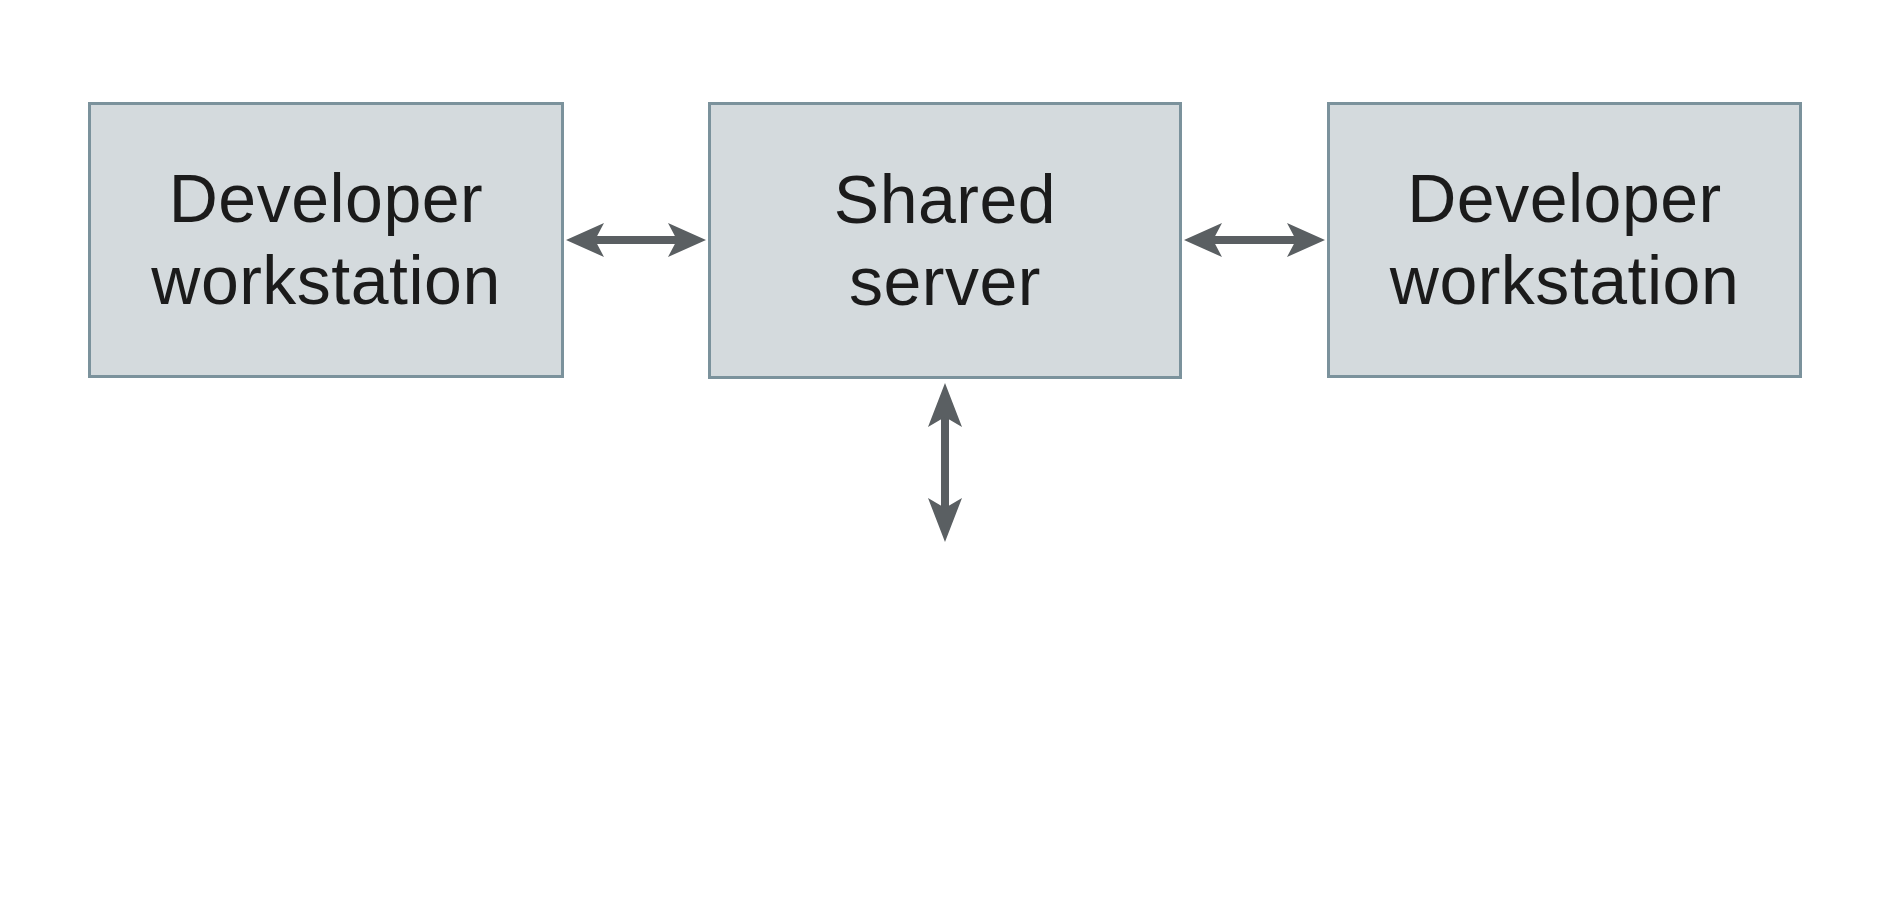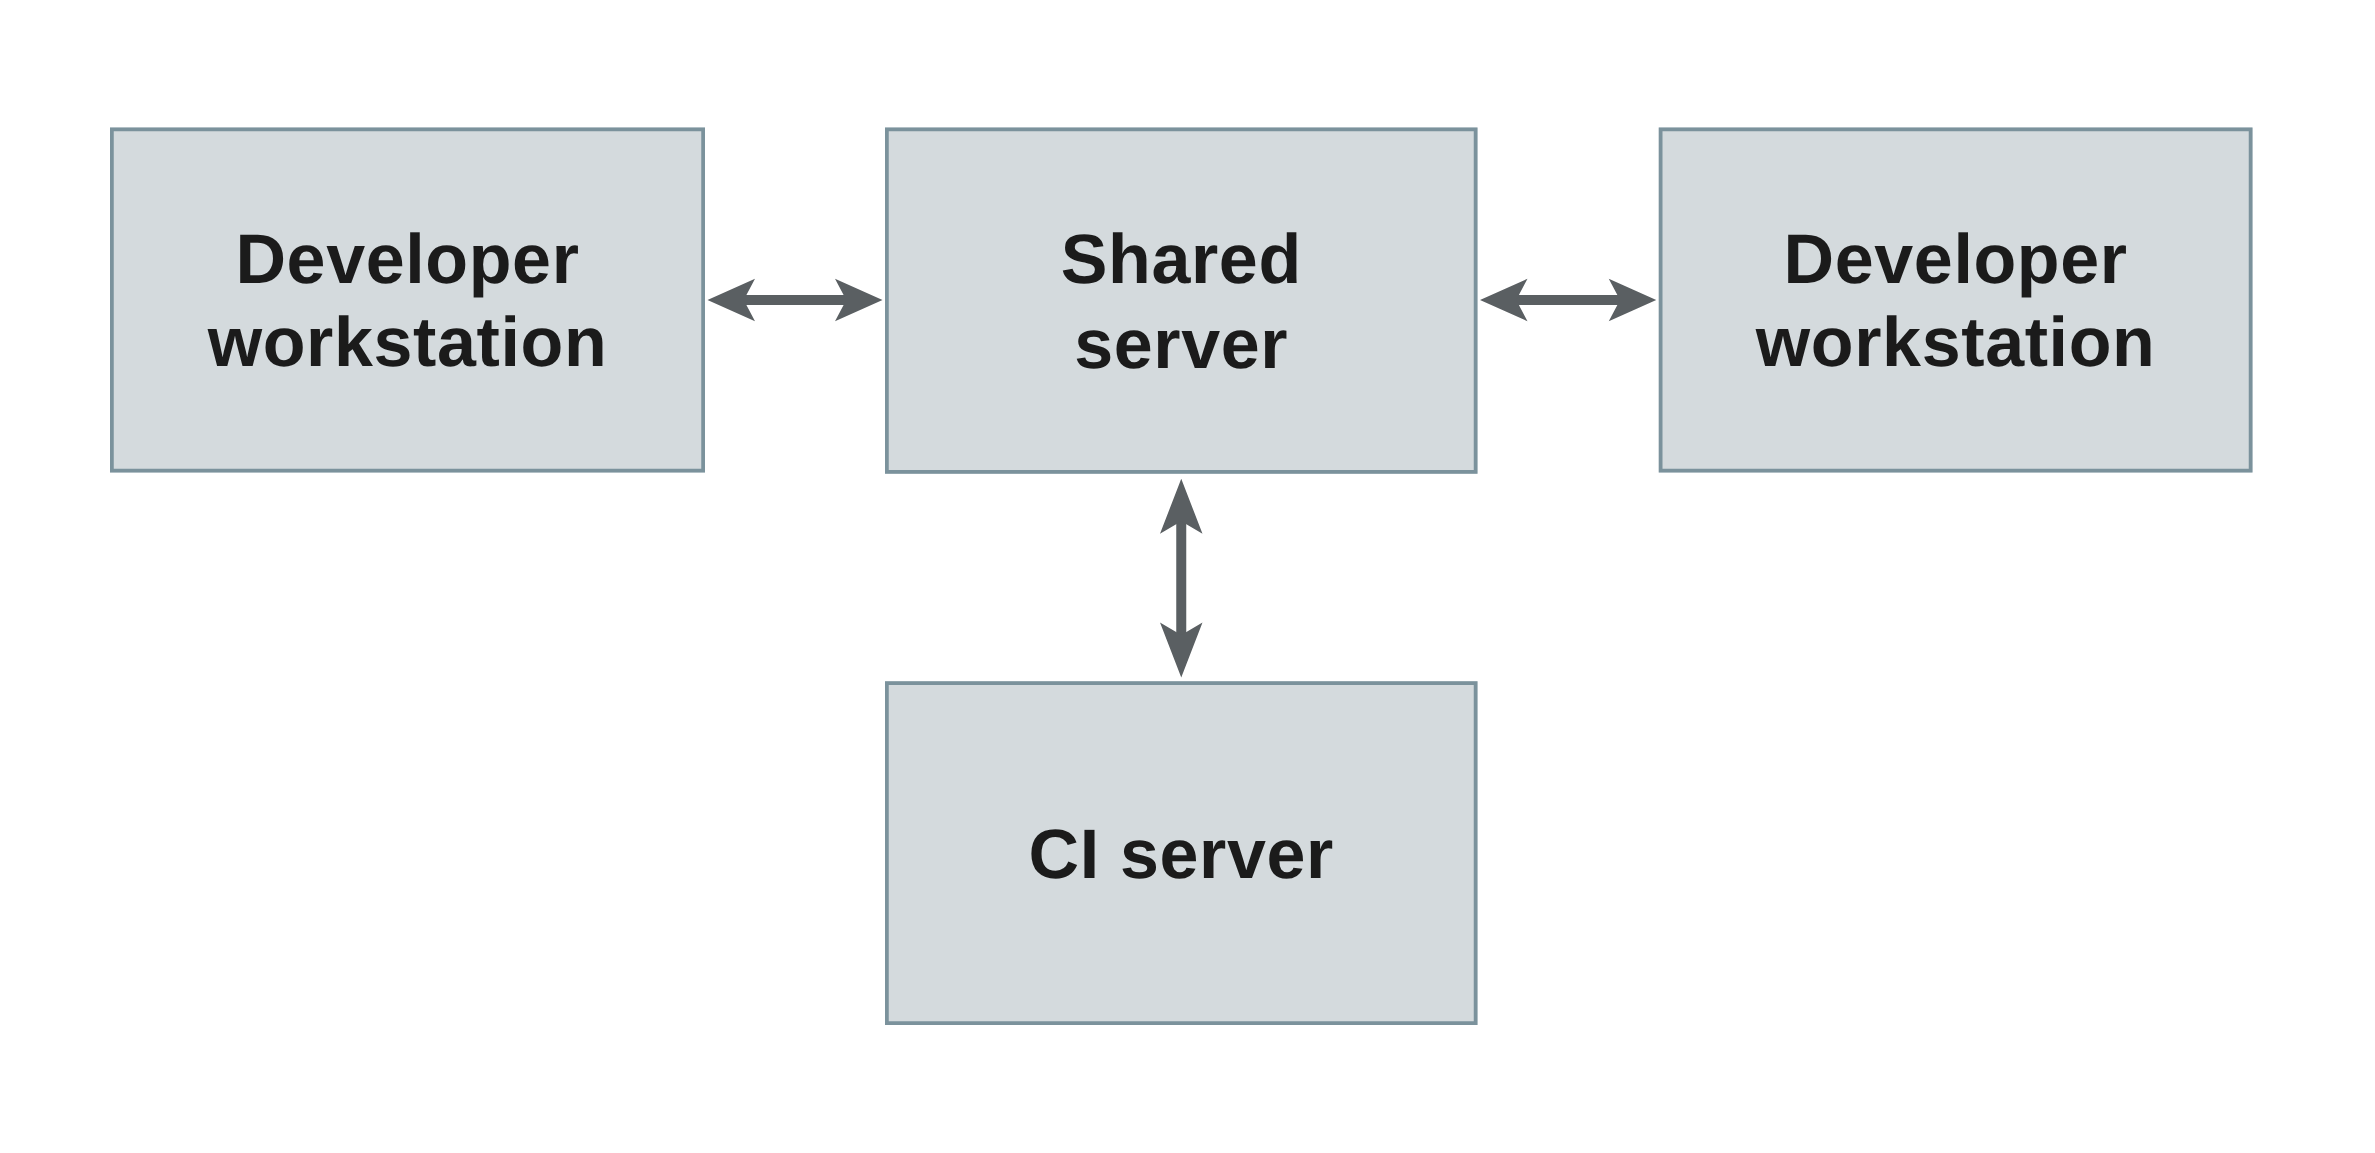--- a/index.html
+++ b/index.html
@@ -20,25 +20,25 @@
     box-sizing: border-box;
     background: var(--node-fill, #d4dadd);
     border: 3px solid var(--node-border, #7b929c);
     display: flex;
     align-items: center;
     justify-content: center;
     text-align: center;
   }
   .node-label {
     white-space: pre-line;
-    font-size: 56px;
+    font-size: 68px;
     line-height: 1.2;
     letter-spacing: 0.5px;
     color: var(--text, #1b1b1b);
-    font-weight: 700;
+    font-weight: 400;
   }
   .node-dev-left  { left: 88px;   top: 102px; width: 476px; height: 276px; }
   .node-shared    { left: 708px;  top: 102px; width: 474px; height: 277px; }
   .node-dev-right { left: 1327px; top: 102px; width: 475px; height: 276px; }
   .node-ci        { left: 708px;  top: 545px; width: 474px; height: 275px; }
 
   .arrow { position: absolute; }
   .arrow-left  { left: 564px;  top: 212px; width: 144px; height: 56px; }
   .arrow-right { left: 1182px; top: 212px; width: 145px; height: 56px; }
   .arrow-down  { left: 917px;  top: 380px; width: 56px;  height: 165px; }
@@ -58,23 +58,20 @@
   <div class="node node-shared">
     <span class="node-label">Shared
 server</span>
   </div>
 
   <div class="node node-dev-right">
     <span class="node-label">Developer
 workstation</span>
   </div>
 
-  <div class="node node-ci">
-    <span class="node-label">CI server</span>
-  </div>
 
   <svg class="arrow arrow-left" viewBox="0 0 144 56" xmlns="http://www.w3.org/2000/svg" aria-hidden="true">
     <line x1="28" y1="28" x2="116" y2="28"></line>
     <polygon points="2,28 40,11 31,28 40,45"></polygon>
     <polygon points="142,28 104,11 113,28 104,45"></polygon>
   </svg>
 
   <svg class="arrow arrow-right" viewBox="0 0 145 56" xmlns="http://www.w3.org/2000/svg" aria-hidden="true">
     <line x1="28" y1="28" x2="117" y2="28"></line>
     <polygon points="2,28 40,11 31,28 40,45"></polygon>

